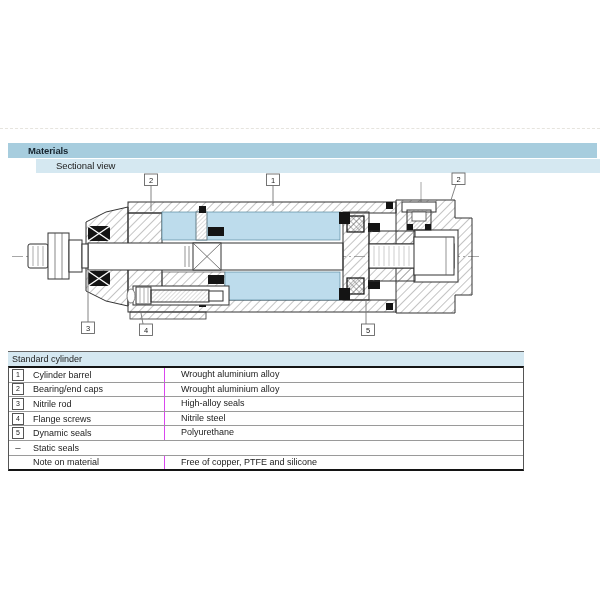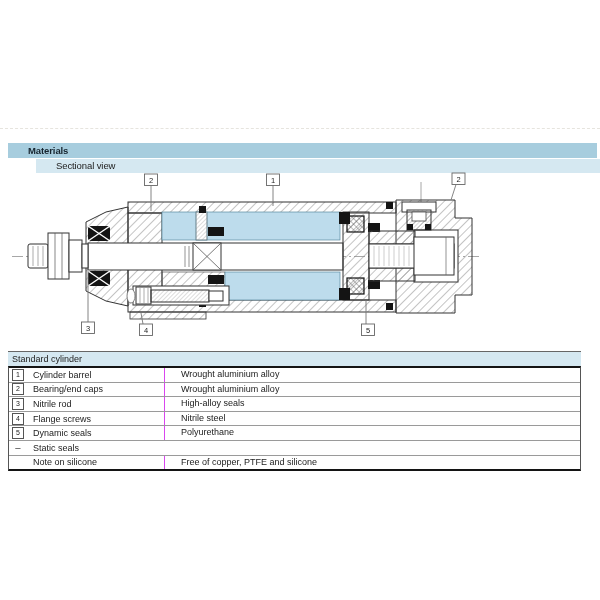--- a/index.html
+++ b/index.html
@@ -10,21 +10,21 @@
   
   .bar{position:absolute;left:8px;width:589px;box-sizing:border-box;
        padding-left:20px;letter-spacing:-0.1px;}
   .bar-materials{top:143px;height:15px;line-height:15px;background:#a7cdde;
        font-size:9.5px;font-weight:bold;color:#16242e;}
   .bar-sectional{top:159px;height:14px;line-height:14px;background:#d5e8f1;
        font-size:9.5px;color:#222;margin-left:28px;}
   
   .drawing-layer{position:absolute;left:0;top:0;width:600px;height:600px;}
   
-  .tbl{position:absolute;left:8px;top:351px;width:573px;font-size:9px;}
+  .tbl{position:absolute;left:8px;top:351px;width:516px;font-size:9px;}
   .tbl-header{height:15px;line-height:15px;background:#d5e8f1;color:#222;
        border-top:1px solid #666;padding-left:4px;box-sizing:border-box;}
   .tbl-body{border-top:2px solid #141414;border-bottom:2px solid #141414;
        border-left:1px solid #555;border-right:1px solid #555;background:#fff;}
   .row{display:flex;height:13.6px;border-bottom:1px solid #9a9a9a;
        align-items:center;}
   .row:last-child{border-bottom:none;}
   .c-ref{width:24px;flex:0 0 24px;}
   .badge{display:inline-block;width:10px;height:10px;line-height:10px;
        border:1px solid #555;font-size:7px;text-align:center;margin-left:3px;
@@ -255,17 +255,17 @@
     <div class="c-ref">
       <span class="badge nobox">–</span>
     </div>
     <div class="c-item">Static seals</div>
   </div>
 
   <div class="row">
     <div class="c-ref">
       <span class="badge nobox"></span>
     </div>
-    <div class="c-item">Note on silicone</div>
+    <div class="c-item">Note on material</div>
     <div class="c-mat">Free of copper, PTFE and silicone</div>
   </div>
 </div>
 </div>
 
 </body></html>

